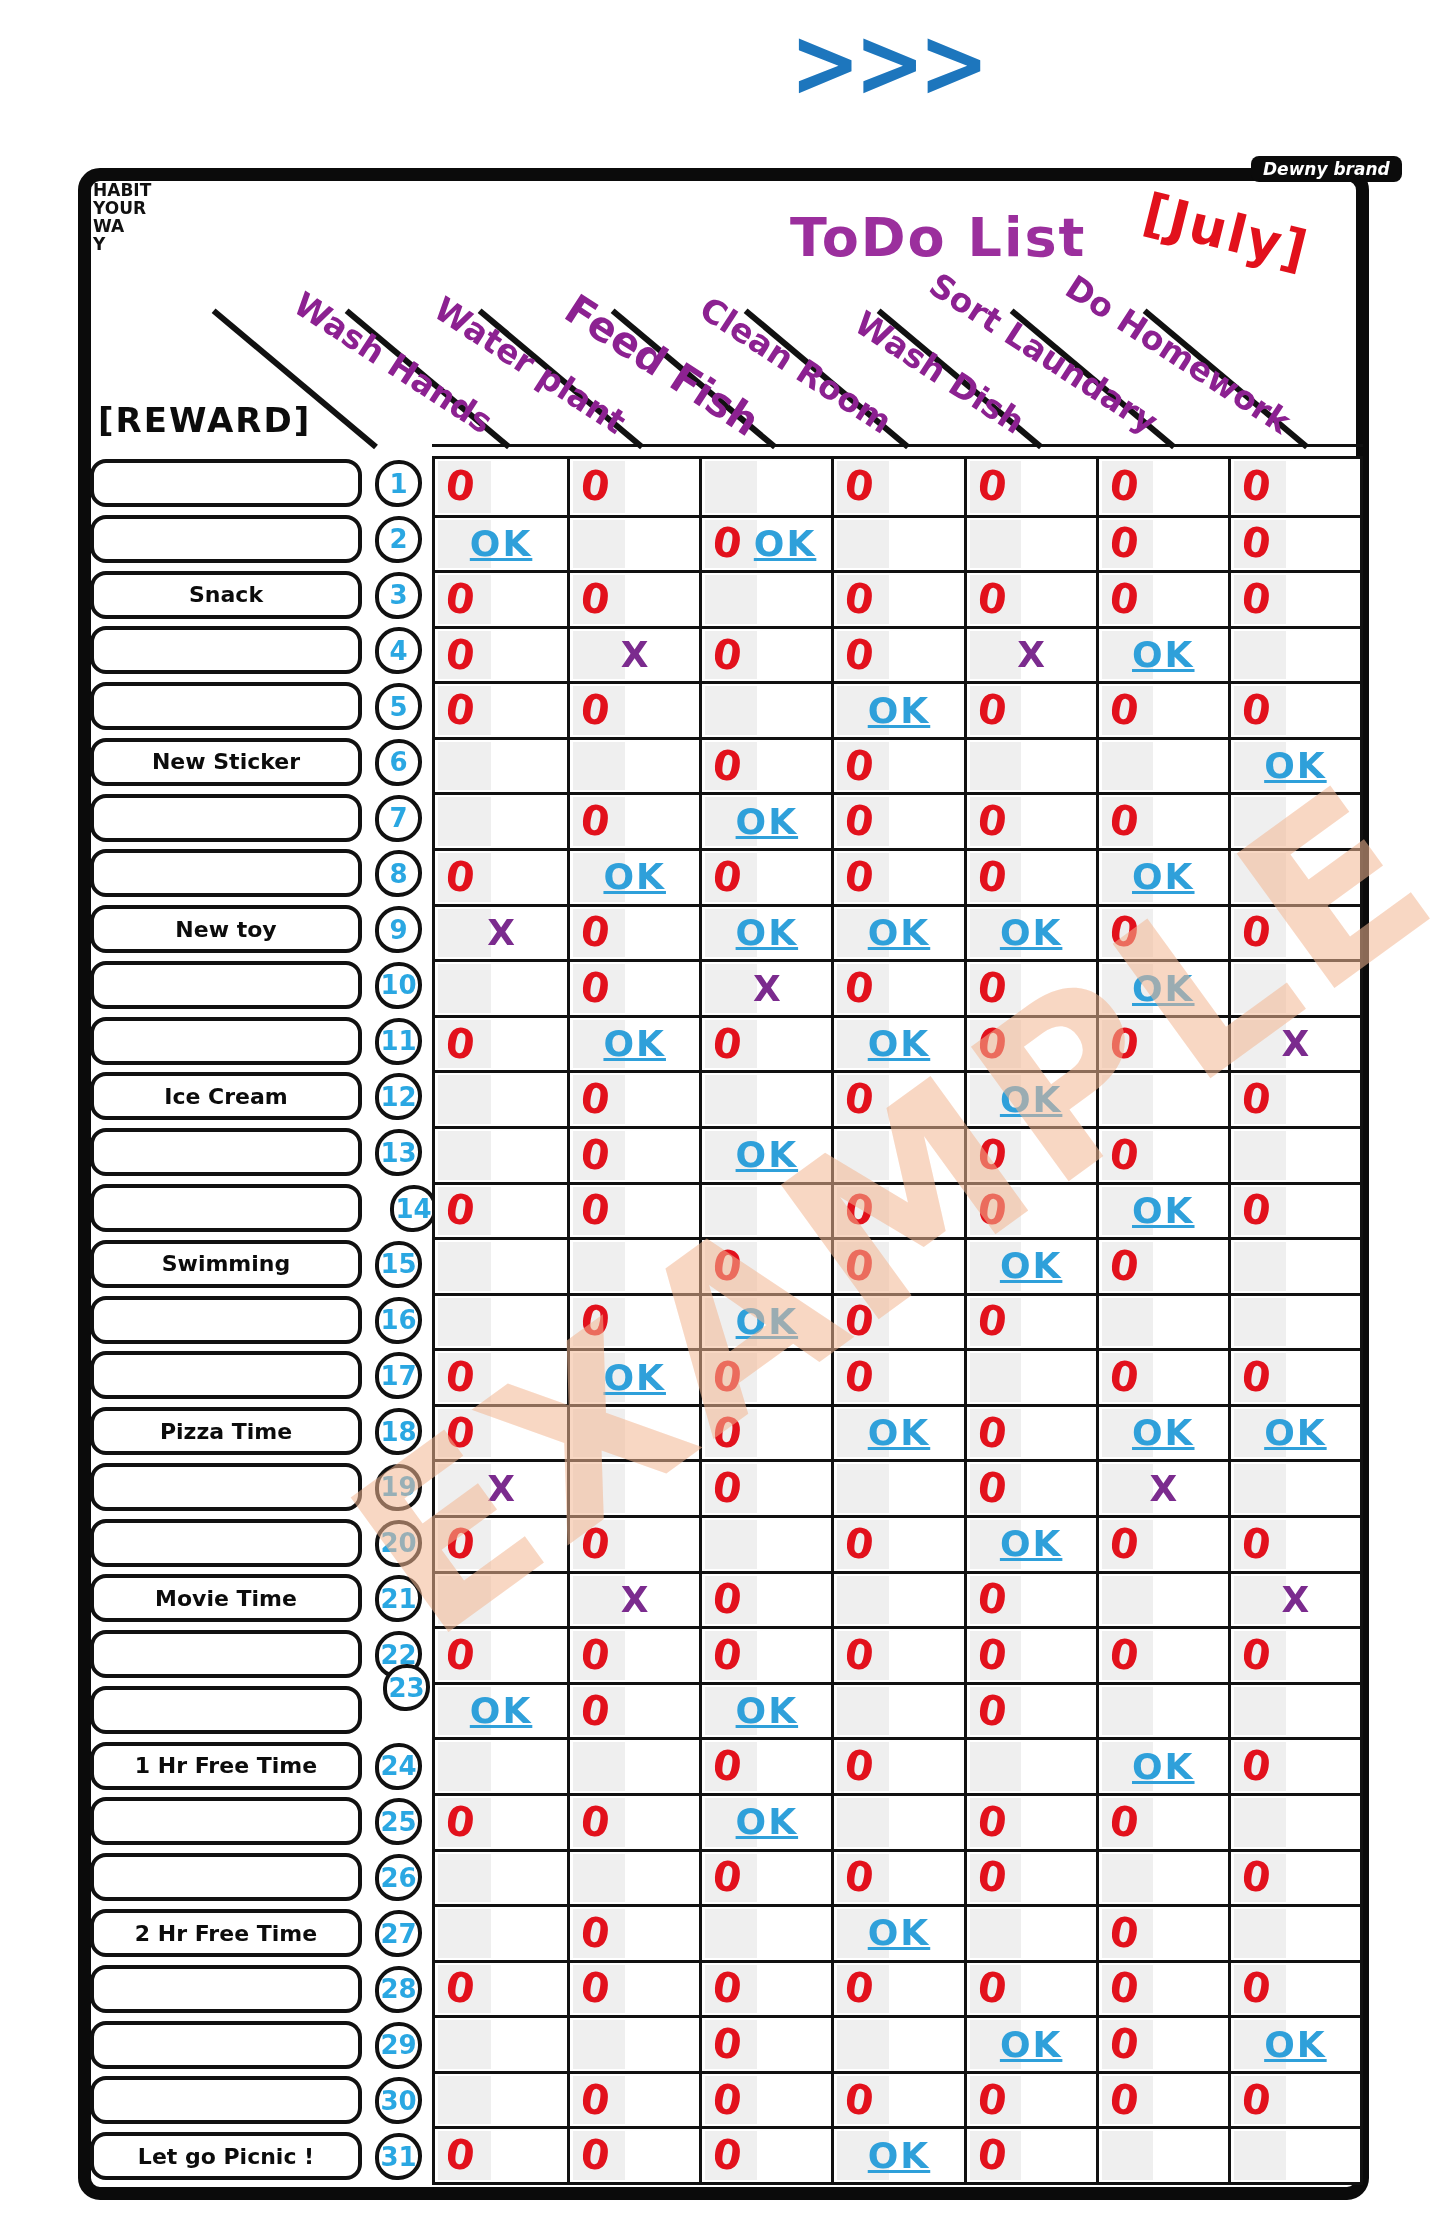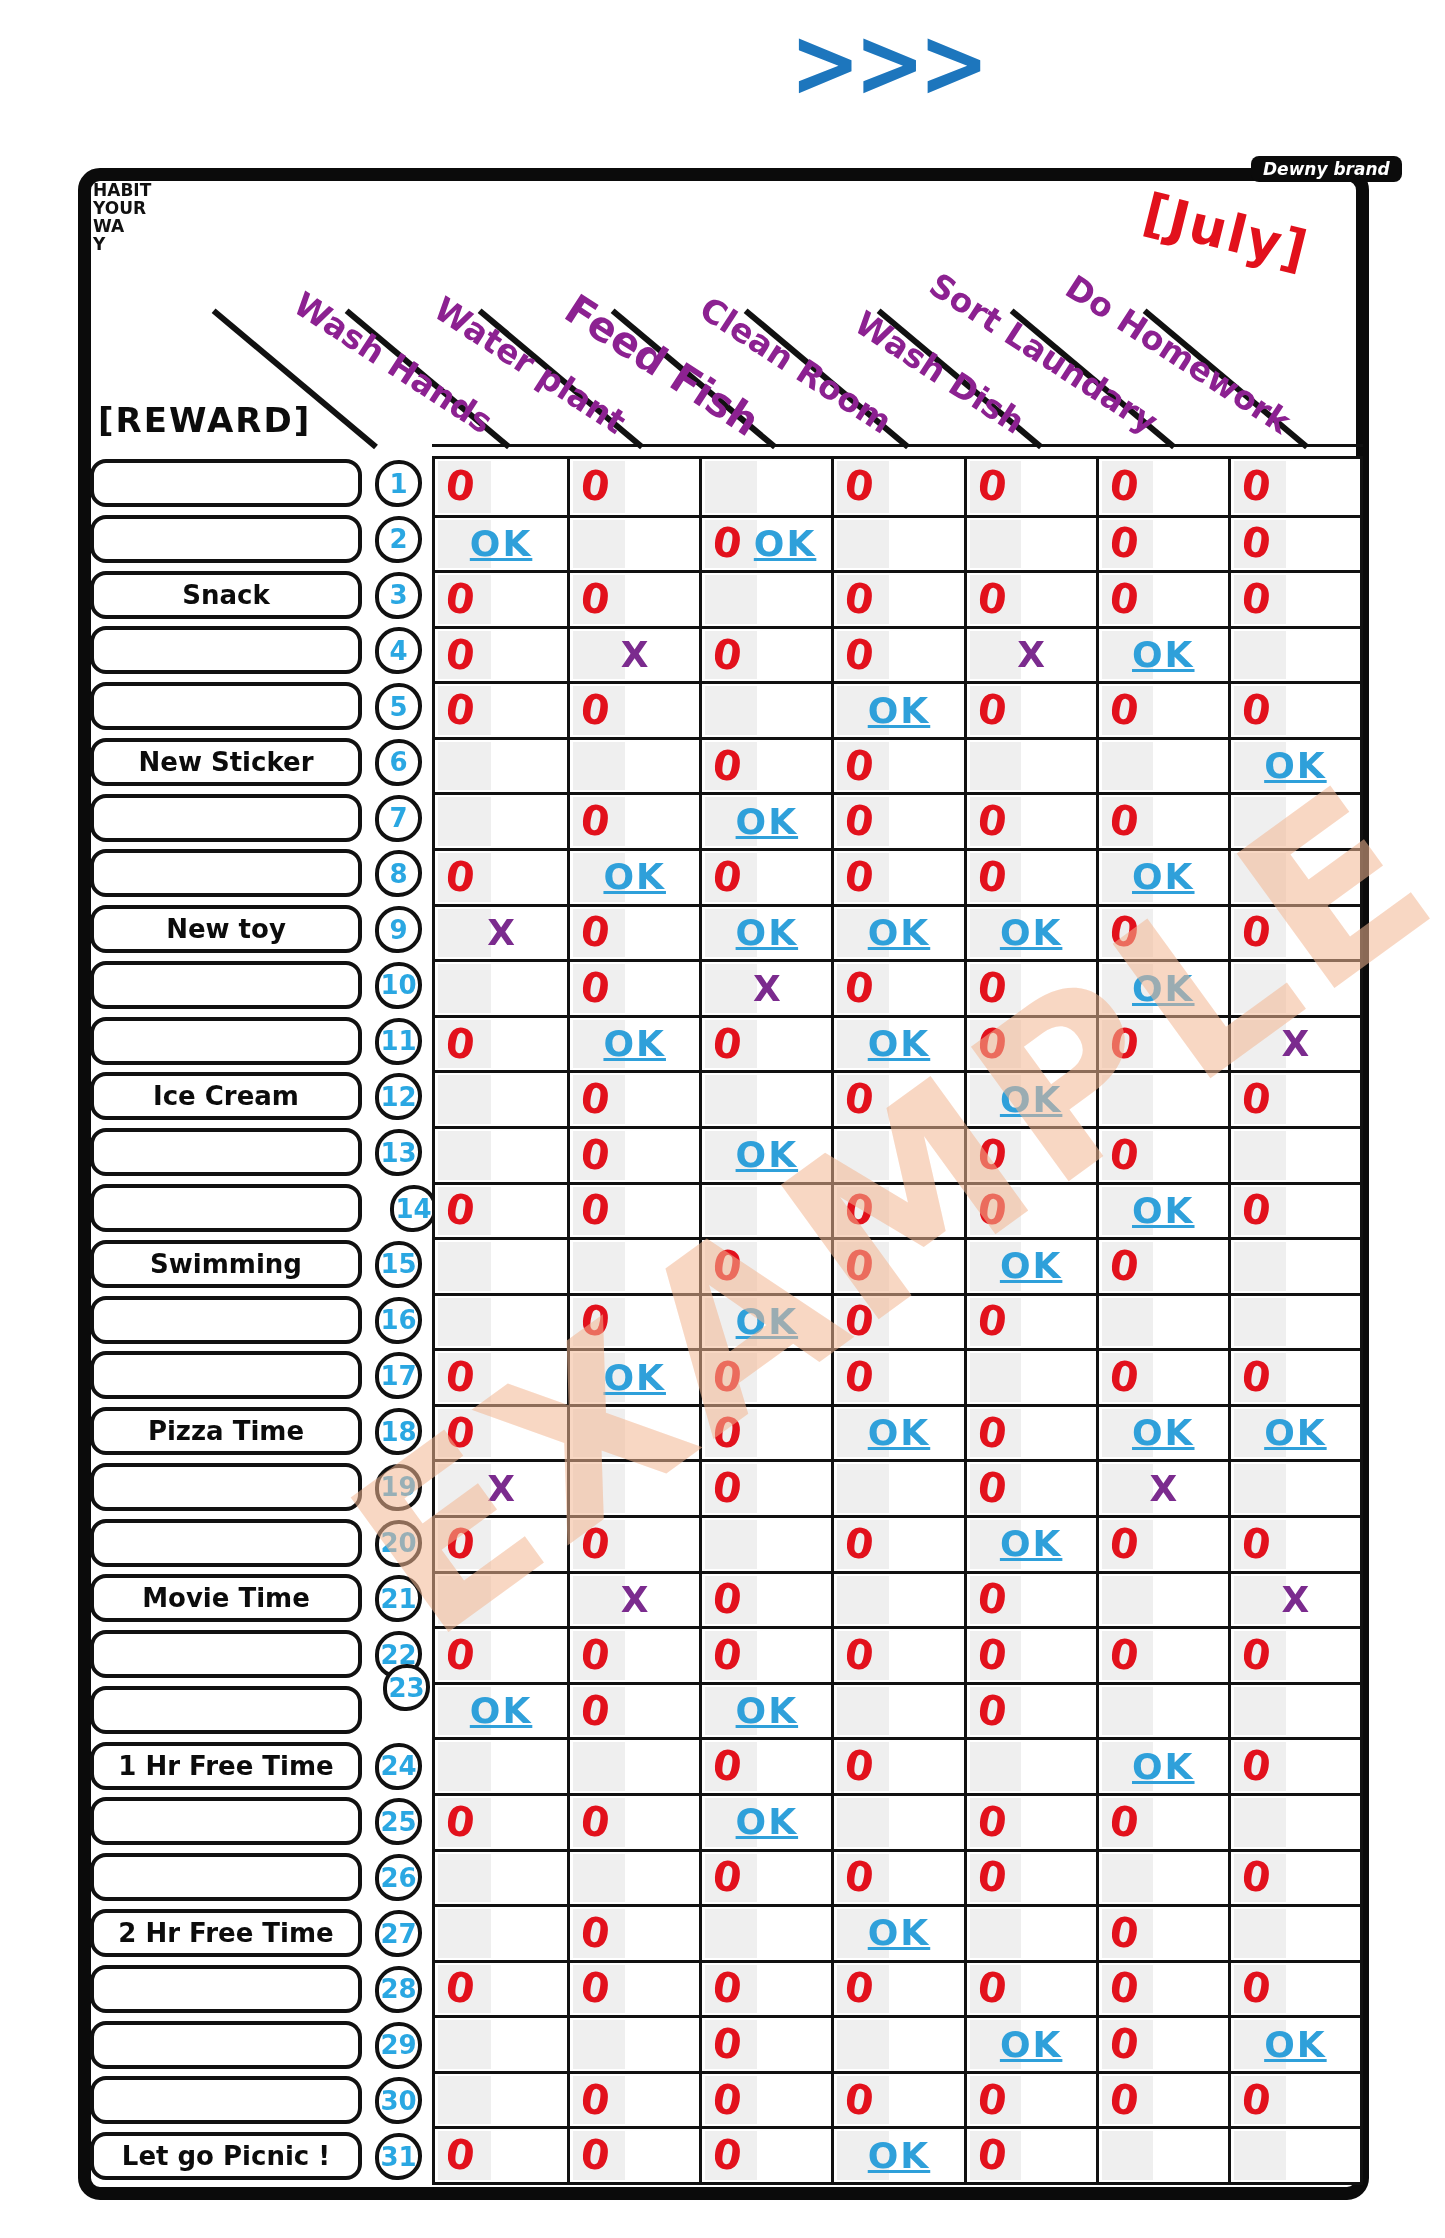--- a/index.html
+++ b/index.html
@@ -41,21 +41,21 @@
                 background:#efefef;z-index:0;}
   .cell.j-left{justify-content:flex-start;padding-left:11px;gap:12px;}
   .cell.j-center{justify-content:center;}
   .m0{color:var(--red-mark);font-size:41px;font-weight:800;line-height:1;
       transform:rotate(9deg);z-index:2;}
   .mok{color:var(--blue-ok);font-size:36px;font-weight:700;letter-spacing:2px;line-height:1;z-index:2;text-decoration:underline;}
   .mx{color:var(--purple-x);font-size:36px;font-weight:600;line-height:1;z-index:2;}
   
   .pill{position:absolute;left:90px;width:272px;height:48px;box-sizing:border-box;
         border:4px solid #111;border-radius:16px;background:#fff;display:flex;
-        align-items:center;justify-content:center;font-size:26px;font-weight:700;color:#0c0c0c;z-index:10;}
+        align-items:center;justify-content:center;font-size:22px;font-weight:700;color:#0c0c0c;z-index:10;}
   .circ{position:absolute;left:375px;width:47px;height:47px;box-sizing:border-box;
         border:4px solid #111;border-radius:50% 48% 50% 46%;background:#fff;display:flex;
         align-items:center;justify-content:center;font-size:26px;font-weight:800;
         color:var(--blue-num);z-index:10;}
   
   .watermark{position:absolute;left:318px;top:1488px;font-size:228px;font-weight:800;
              color:var(--peach);opacity:0.55;letter-spacing:8px;line-height:1;
              transform:rotate(-36deg);transform-origin:left top;z-index:30;pointer-events:none;}
 </style>
 </head>
@@ -69,20 +69,21 @@
 
   <div class="logo">
     <div>HABIT</div>
     <div>YOUR</div>
     <div>WA</div>
     <div>Y</div>
   </div>
 
   <div class="brand-tab">Dewny brand</div>
 
+  <div class="title-type">ToDo List</div>
   <div class="title-month">[July]</div>
 
   <div class="reward-header">[REWARD]</div>
 
   <div id="headers">
       <div class="hline" style="left: 164px; top: 444px;"></div>
       <div class="hline" style="left: 297px; top: 444px;"></div>
       <div class="hline" style="left: 430px; top: 444px;"></div>
       <div class="hline" style="left: 563px; top: 444px;"></div>
       <div class="hline" style="left: 696px; top: 444px;"></div>

